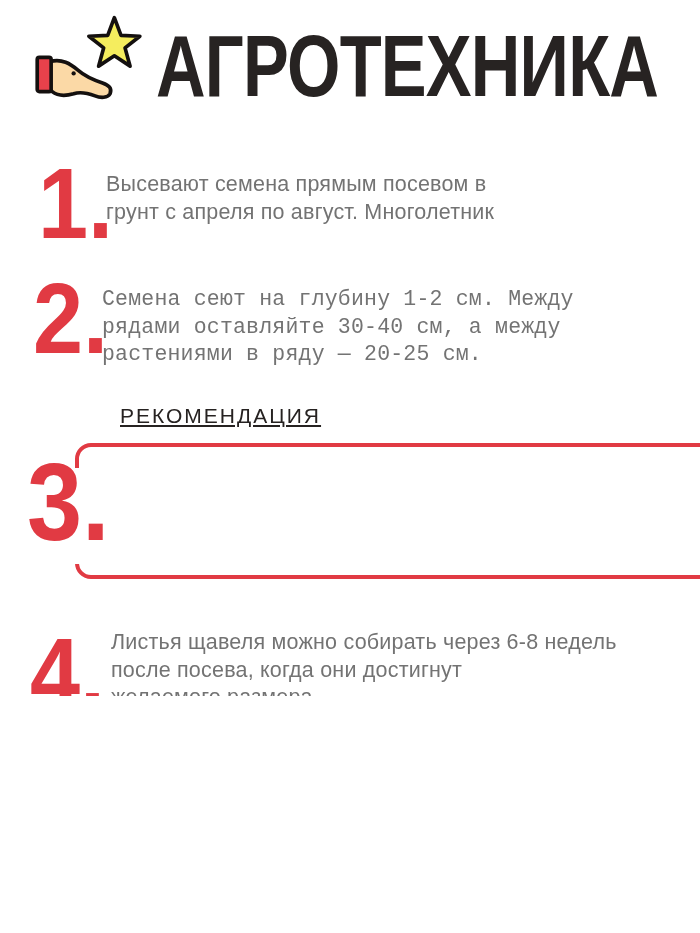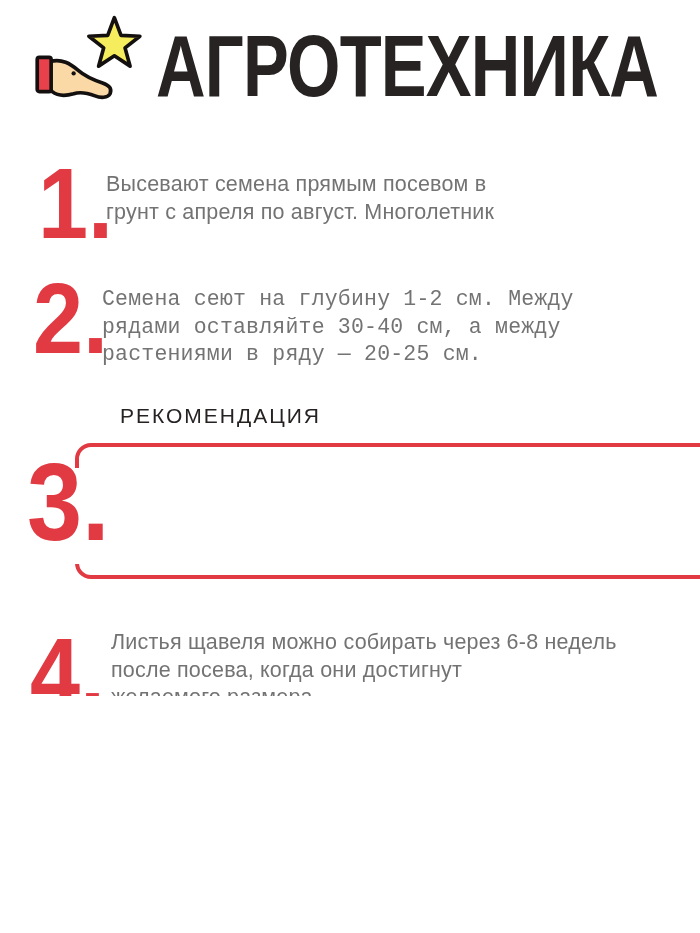--- a/index.html
+++ b/index.html
@@ -33,21 +33,21 @@
     color:#737373; white-space:pre-line; letter-spacing:0.2px; z-index:4;
   }
   .t1 { left:106px; top:171px; }
   .t2 { left:102px; top:286px;font-family:Liberation Mono, monospace; }
   .t3 { left:114px; top:478px; }
   .t4 { left:94px;  top:629px;margin-left:17px; }
 
   
   .rec-label {
     position:absolute; left:120px; top:404px; font-size:21px;
-    letter-spacing:2px; color:#262221;
+    letter-spacing:2px; color:#262221;text-decoration:underline;
   }
   .rec-box {
     position:absolute; left:75px; top:443px; width:700px; height:128px;
     border:4px solid #e13a43; border-radius:16px; z-index:1; background:#fff;
   }
   .num-backing {
     position:absolute; left:58px; top:468px; width:48px; height:96px;
     background:#ffffff; z-index:2;
   }
 

